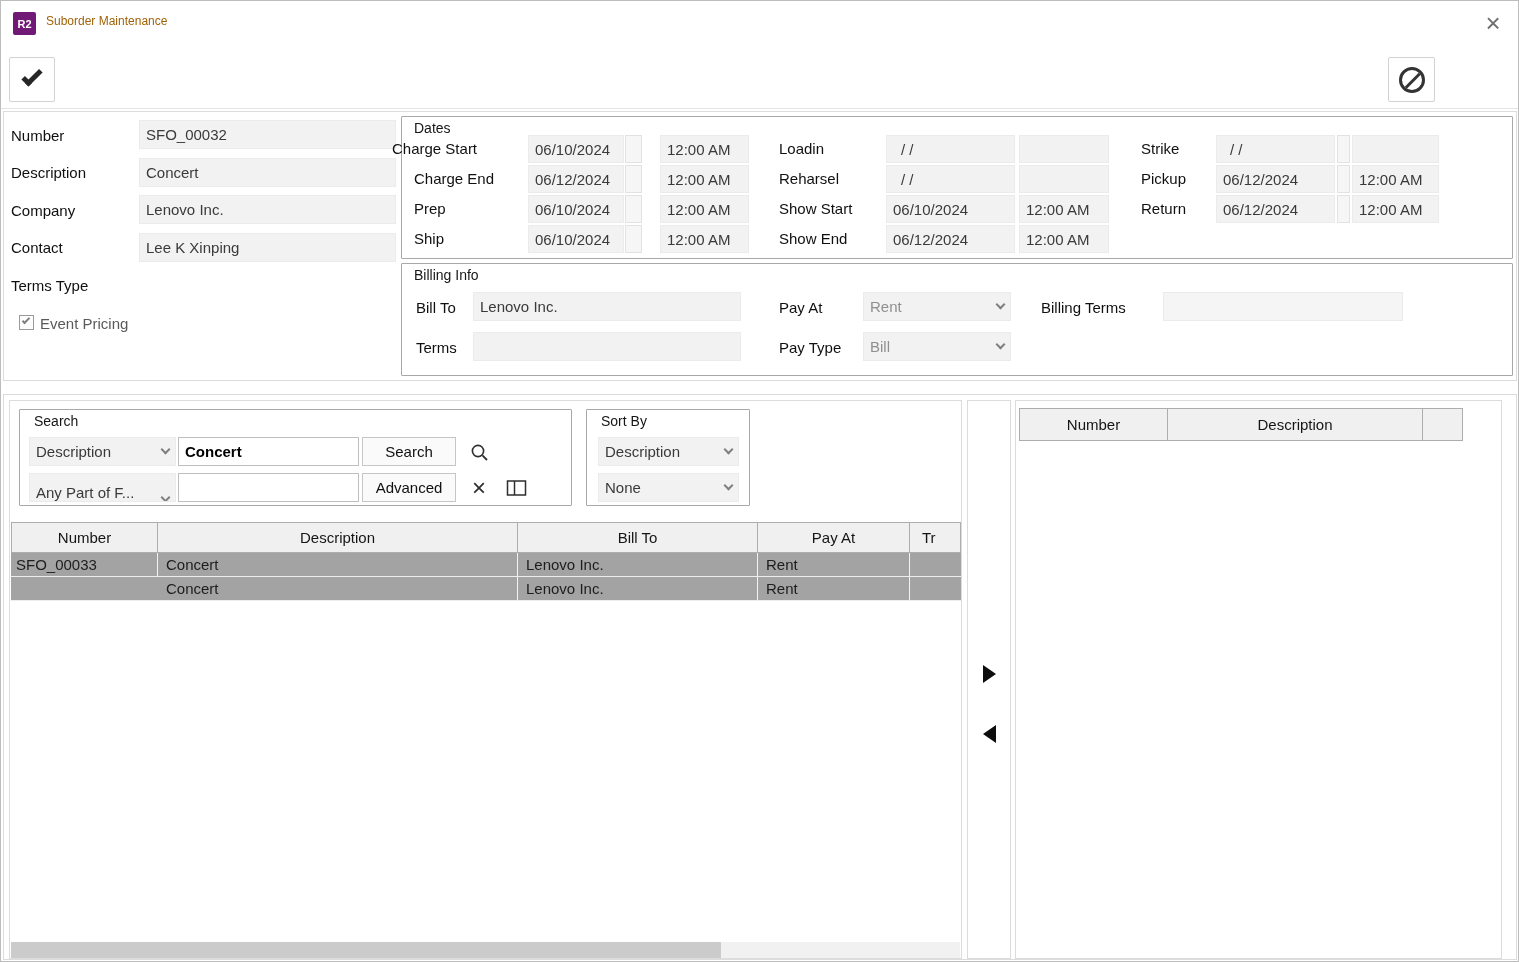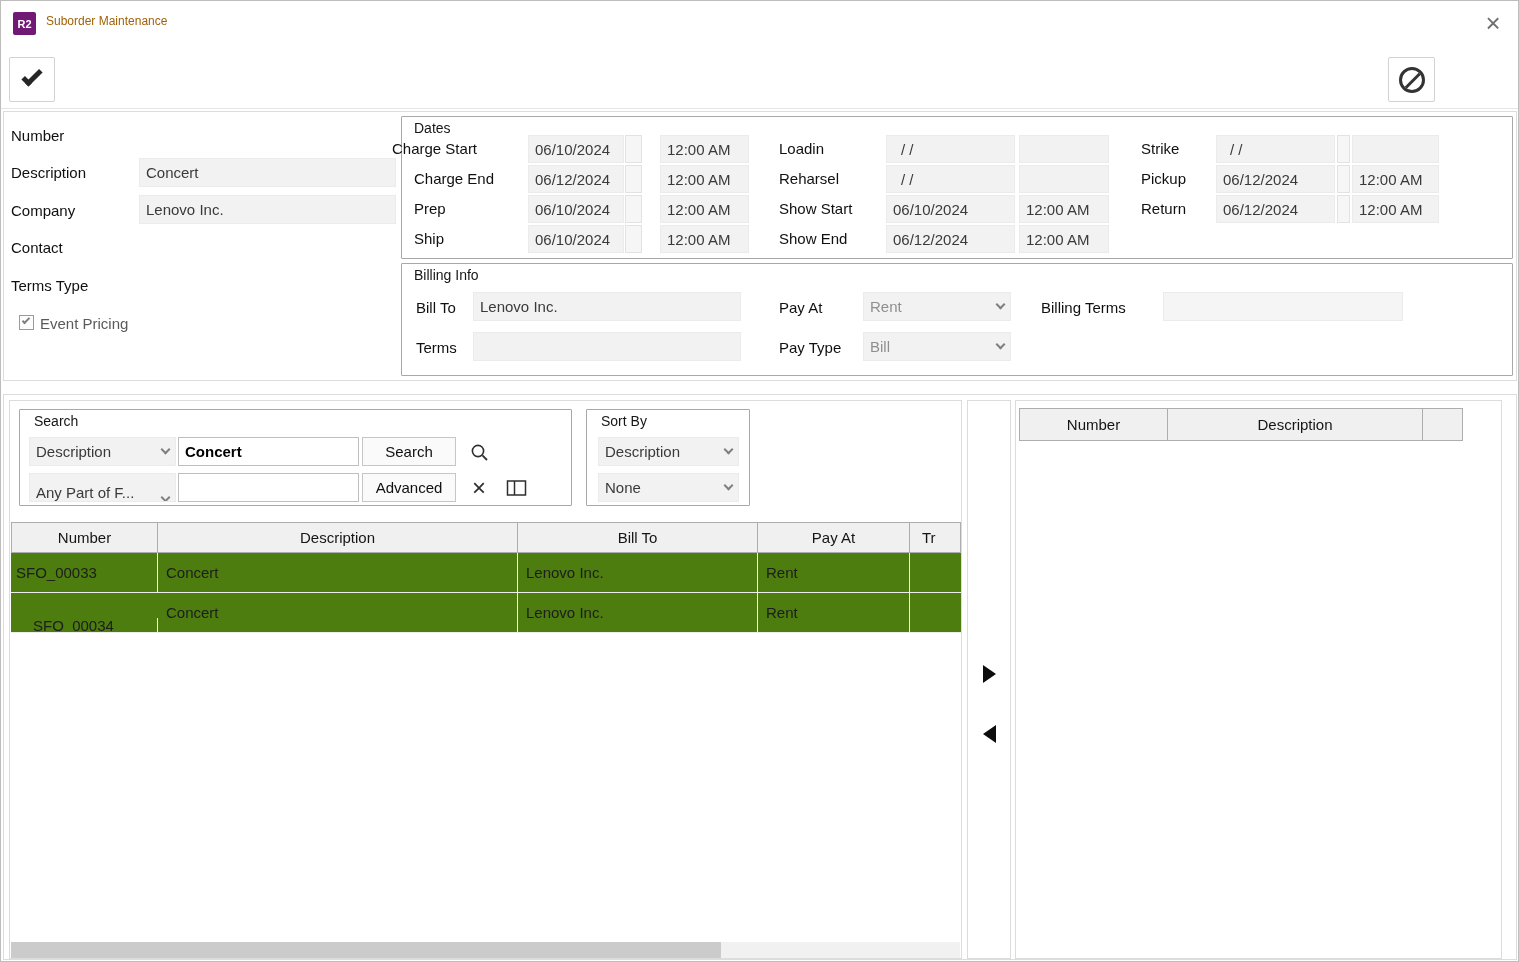--- a/index.html
+++ b/index.html
@@ -22,21 +22,21 @@
   .dd { justify-content:space-between; }
   .chev { width:7px; height:7px; border-right:2px solid #7f7f7f; border-bottom:2px solid #7f7f7f; transform:rotate(45deg); margin-top:-4px; flex:none; margin-left:6px; }
   .spin { position:absolute; background:#f6f6f6; border:1px solid #e2e2e2; }
   .white-input { background:#fff; border:1px solid #bfbfbf; color:#000; }
   .btn { position:absolute; background:#fafafa; border:1px solid #c6c6c6; display:flex; align-items:center; justify-content:center; color:#101010; }
   .muted { color:#8f8f8f; }
   .cb { position:absolute; width:15px; height:15px; border:1px solid #9a9a9a; background:#fdfdfd; }
   .cb-check { position:absolute; left:2px; top:2px; width:8px; height:4px; border-left:2px solid #7f7f7f; border-bottom:2px solid #7f7f7f; transform:rotate(-45deg); }
   .hcell { background:#f0f0f0; border:1px solid #adadad; height:31px; display:flex; align-items:center; justify-content:center; margin-left:-1px; overflow:hidden; white-space:nowrap; }
   .hcell:first-child { margin-left:0; }
-  .trow { display:flex; height:40px; border-bottom:1px solid #ededed; background:#4d7c0f; }
+  .trow { display:flex; height:24px; border-bottom:1px solid #ededed; background:#a3a3a3; }
   .tcell { display:flex; align-items:center; padding-left:8px; border-right:1px solid #f2f2f2; overflow:hidden; white-space:nowrap; color:#1d1d1d; }
   .tri-right { width:0; height:0; border-top:9px solid transparent; border-bottom:9px solid transparent; border-left:13px solid #0d0d0d; }
   .tri-left { width:0; height:0; border-top:9px solid transparent; border-bottom:9px solid transparent; border-right:13px solid #0d0d0d; }
   .icon-btn { position:absolute; display:flex; align-items:center; justify-content:center; background:transparent; }
   .sb-track { position:absolute; background:#f1f1f1; }
   .sb-thumb { position:absolute; background:#cbcbcb; }
   .xglyph { font-size:24px; color:#2e2e2e; line-height:1; }
 </style>
 </head>
 <body>
@@ -55,28 +55,30 @@
   </div>
   <div class="sep" style="left:0; top:107px; width:1519px; height:1px;"></div>
 
   <div class="panel" style="left:2px; top:110px; width:1514px; height:270px;"></div>
   <div class="panel" style="left:2px; top:393px; width:1514px; height:566px;"></div>
   <div class="panel" style="left:8px; top:399px; width:953px; height:559px;"></div>
   <div class="panel" style="left:966px; top:399px; width:44px; height:559px;"></div>
   <div class="panel" style="left:1014px; top:399px; width:487px; height:559px;"></div>
 
   <div class="lbl" style="left:10px; top:126px;">Number</div>
+  <div class="field" style="left:138px; top:119px; width:257px; height:29px;">SFO_00032</div>
 
   <div class="lbl" style="left:10px; top:163px;">Description</div>
   <div class="field" style="left:138px; top:157px; width:257px; height:29px;">Concert</div>
 
   <div class="lbl" style="left:10px; top:201px;">Company</div>
   <div class="field" style="left:138px; top:194px; width:257px; height:29px;">Lenovo Inc.</div>
 
   <div class="lbl" style="left:10px; top:238px;">Contact</div>
+  <div class="field" style="left:138px; top:232px; width:257px; height:29px;">Lee K Xinping</div>
 
   <div class="lbl" style="left:10px; top:276px;">Terms Type</div>
 
   <div class="cb" style="left:18px; top:314px;">
     <span class="cb-check"></span>
   </div>
   <div class="lbl" style="left:39px; top:314px; color:#5a5a5a;">Event Pricing</div>
 
   <div class="gb" style="left:400px; top:115px; width:1112px; height:143px;"></div>
   <div class="gb-title" style="left:408px; top:107px;">Dates</div>

